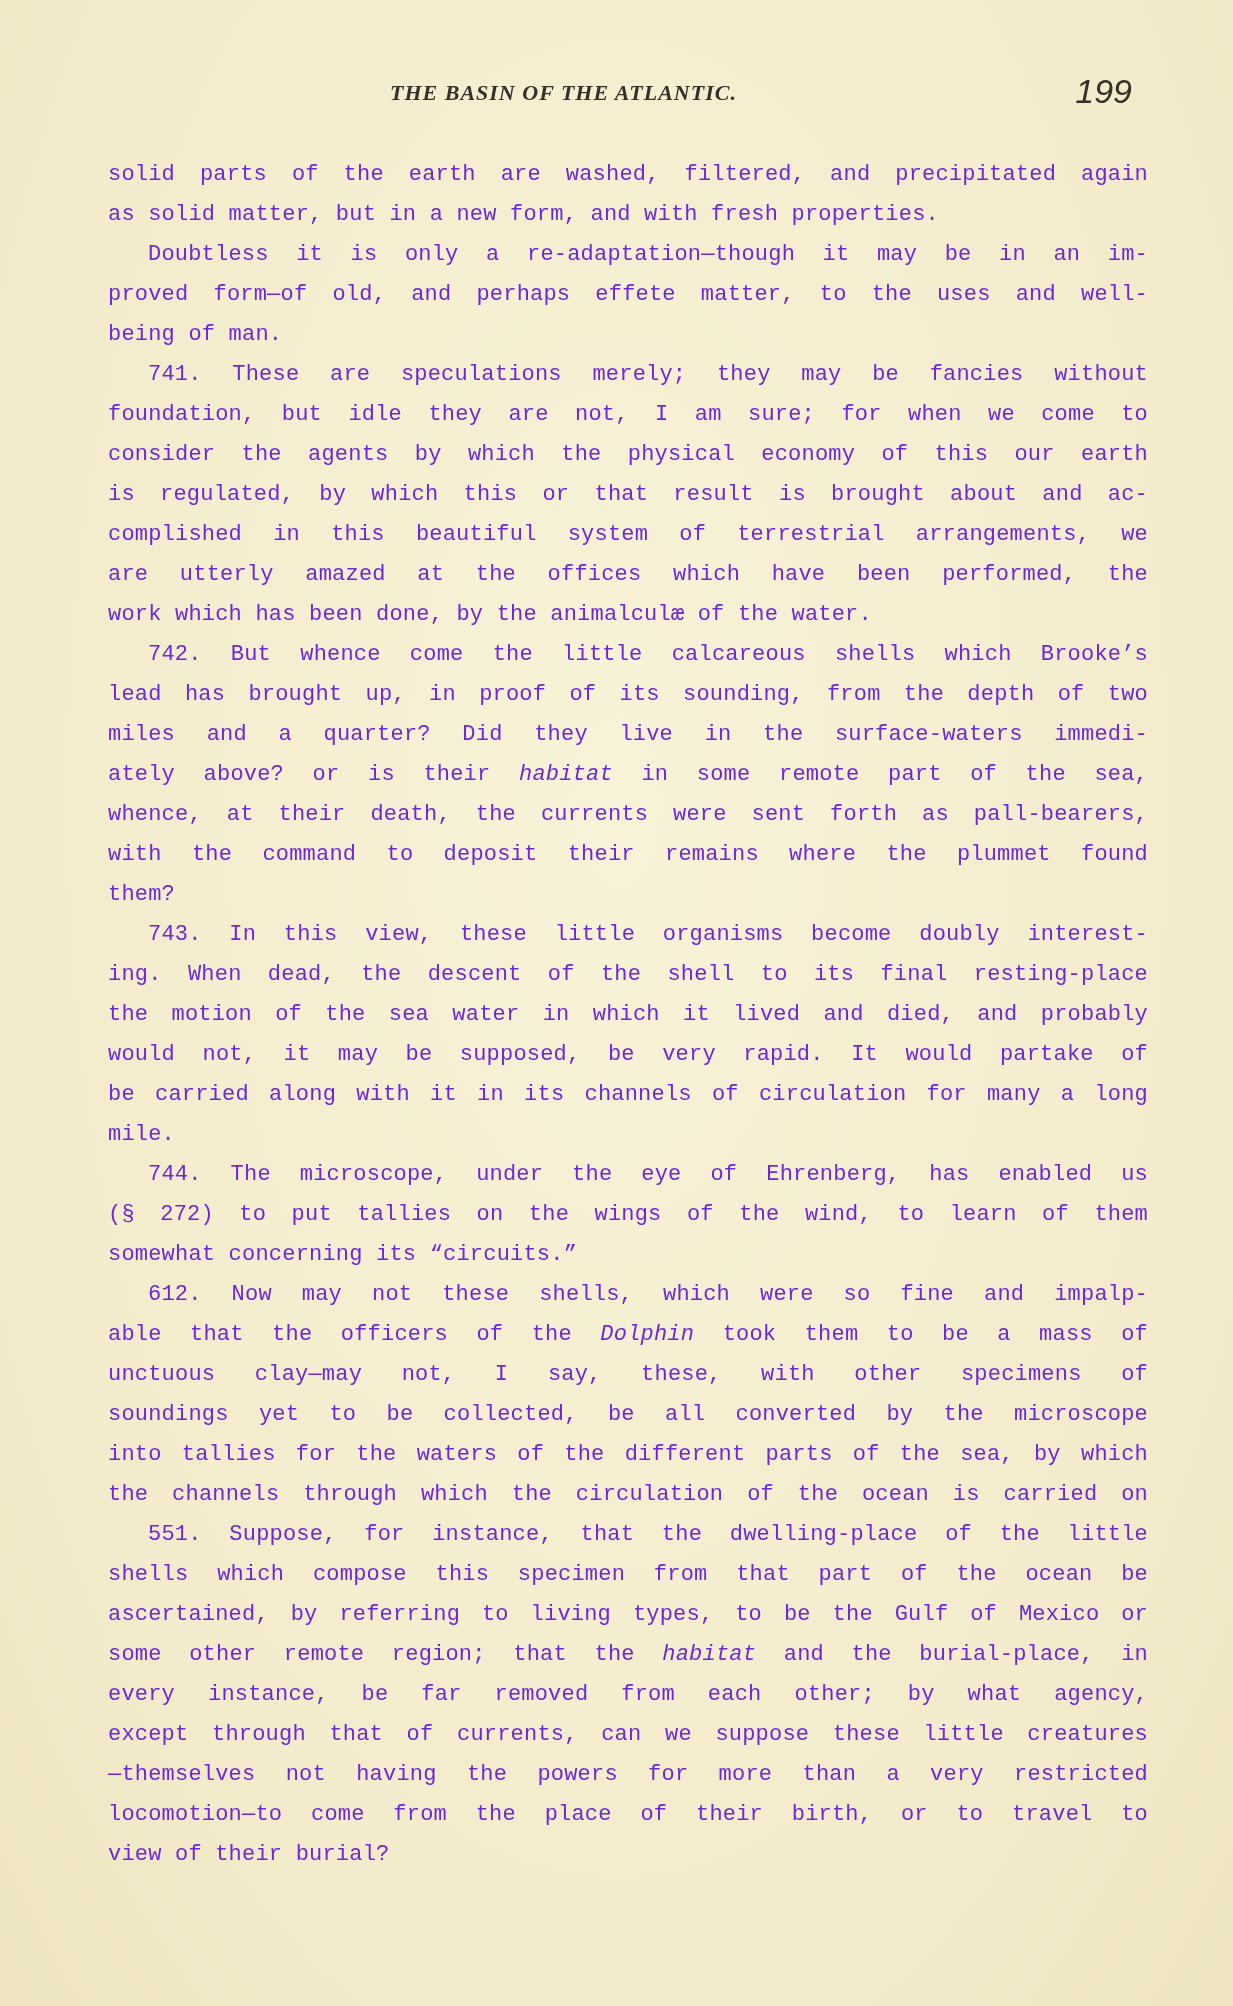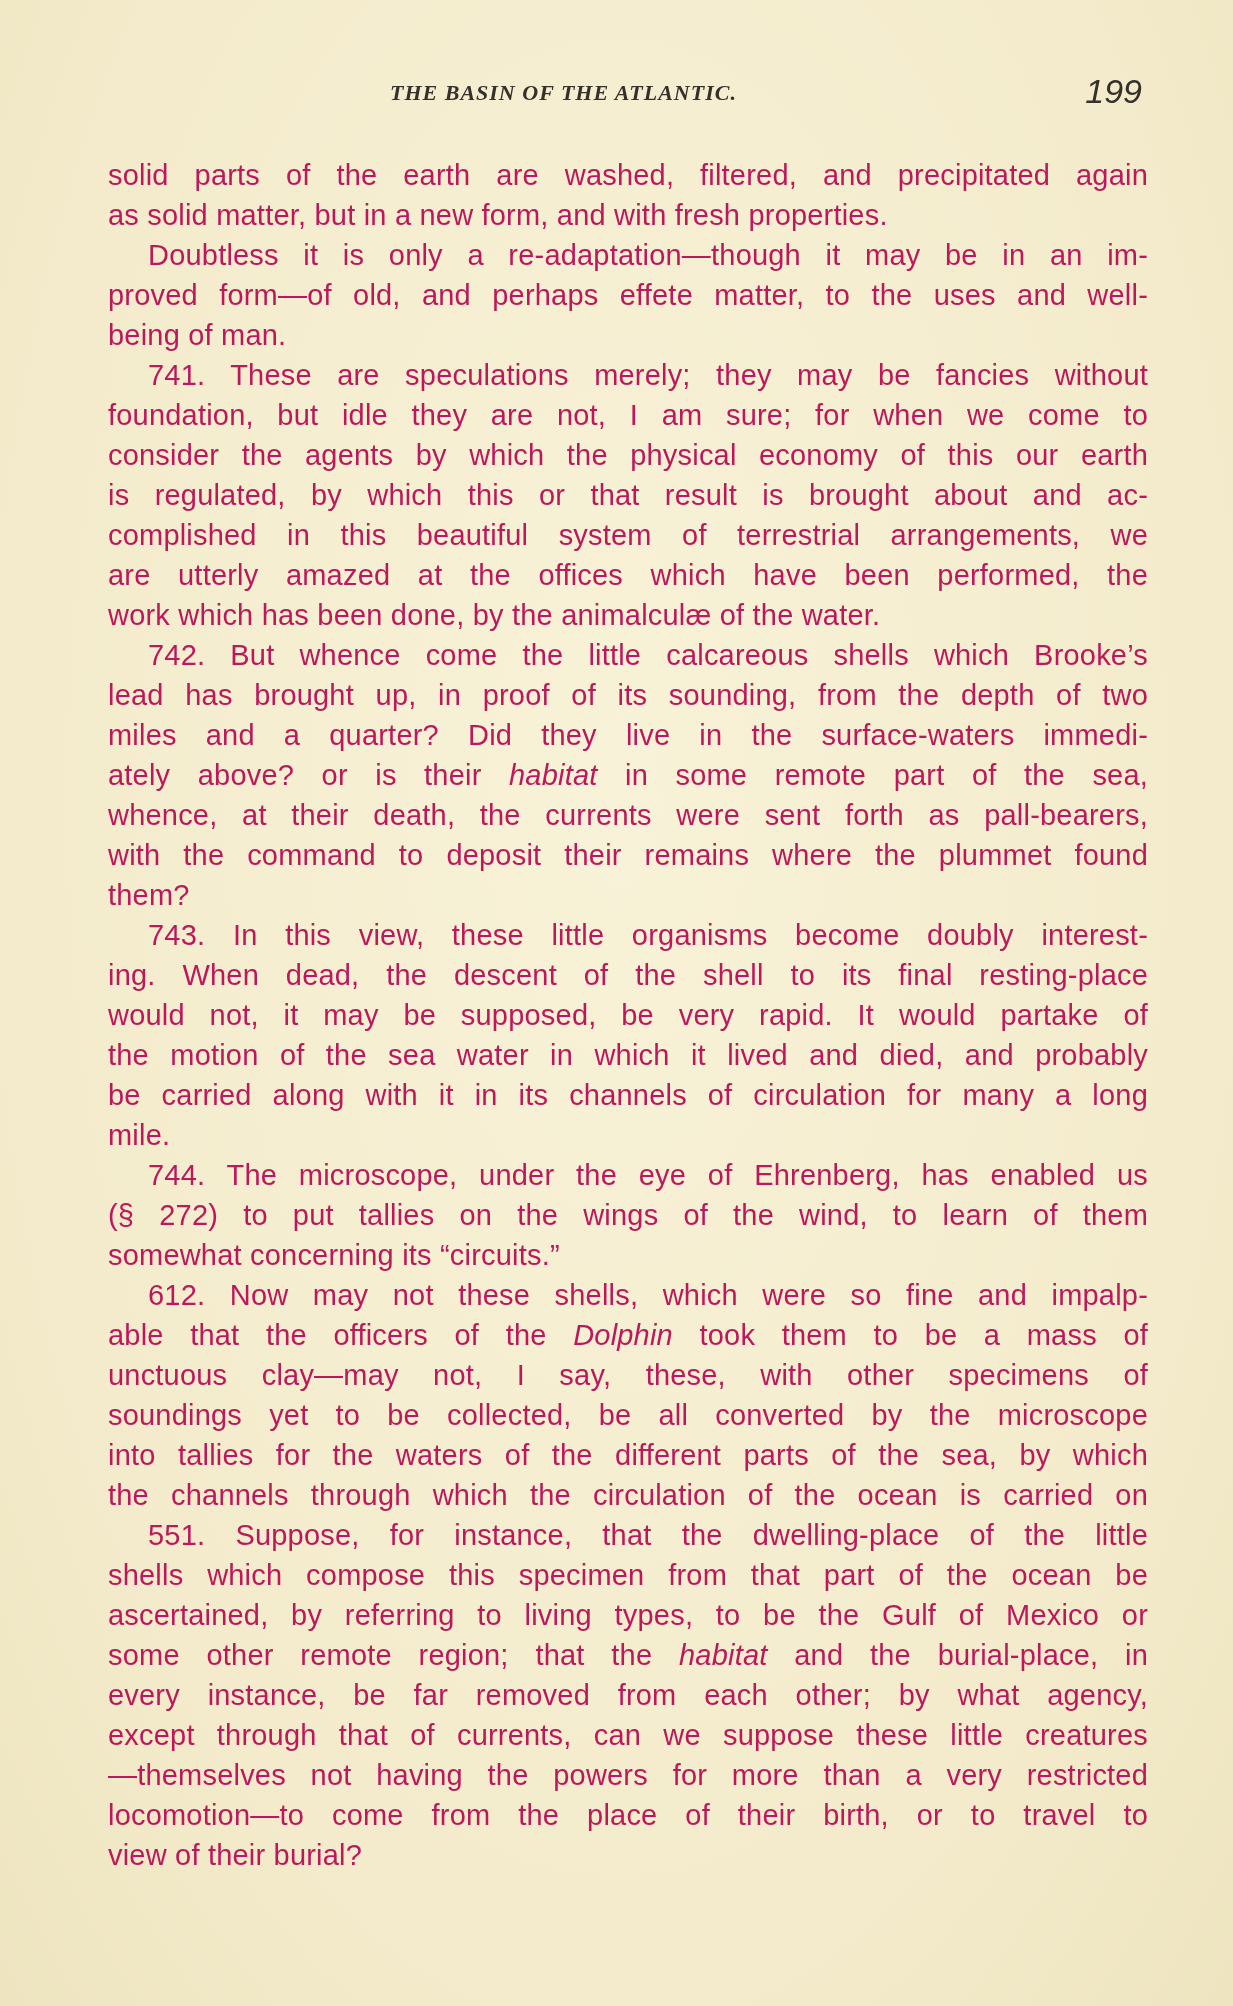--- a/index.html
+++ b/index.html
@@ -32,43 +32,43 @@
       left: 282px;
       top: 8px;
       font-size: 22px;
       letter-spacing: 1px;
       font-family: "Liberation Serif", serif;
       font-weight: bold;
       color: #35302a;
     }
     .page-number {
       position: absolute;
-      right: 6px;
+      right: 16px;
       top: 0px;
       font-size: 34px;
       font-family: "Liberation Sans", sans-serif;
       color: #35302a;
     }
     .body-text {
       position: absolute;
       top: 83px;
       left: 0;
       width: 1040px;
     }
     .line {
       display: block;
       height: 40px;
       line-height: 40px;
-      font-size: 29px;
-      font-family: Liberation Sans, sans-serif;
+      font-size: 22px;
+      font-family: Liberation Mono, monospace;
       letter-spacing: 0.2px;
       white-space: nowrap;
       text-align: justify;
       text-align-last: justify;
-      color: #be185d;
+      color: #6d28d9;
     }
     .line.last {
       text-align-last: left;
     }
     .line.indent {
       padding-left: 40px;
     }
     .it {
       font-style: italic;
     }
@@ -105,22 +105,22 @@
         <span class="line">lead has brought up, in proof of its sounding, from the depth of two</span>
         <span class="line">miles and a quarter? Did they live in the surface-waters immedi-</span>
         <span class="line"><span>ately above? or is their </span><span class="it">habitat</span><span> in some remote part of the sea,</span></span>
         <span class="line">whence, at their death, the currents were sent forth as pall-bearers,</span>
         <span class="line">with the command to deposit their remains where the plummet found</span>
         <span class="line last">them?</span>
       </div>
       <div>
         <span class="line indent">743. In this view, these little organisms become doubly interest-</span>
         <span class="line">ing. When dead, the descent of the shell to its final resting-place</span>
+        <span class="line">the motion of the sea water in which it lived and died, and probably</span>
         <span class="line">would not, it may be supposed, be very rapid. It would partake of</span>
-        <span class="line">the motion of the sea water in which it lived and died, and probably</span>
         <span class="line">be carried along with it in its channels of circulation for many a long</span>
         <span class="line last">mile.</span>
       </div>
       <div>
         <span class="line indent">744. The microscope, under the eye of Ehrenberg, has enabled us</span>
         <span class="line">(§ 272) to put tallies on the wings of the wind, to learn of them</span>
         <span class="line last">somewhat concerning its “circuits.”</span>
       </div>
       <div>
         <span class="line indent">612. Now may not these shells, which were so fine and impalp-</span>

